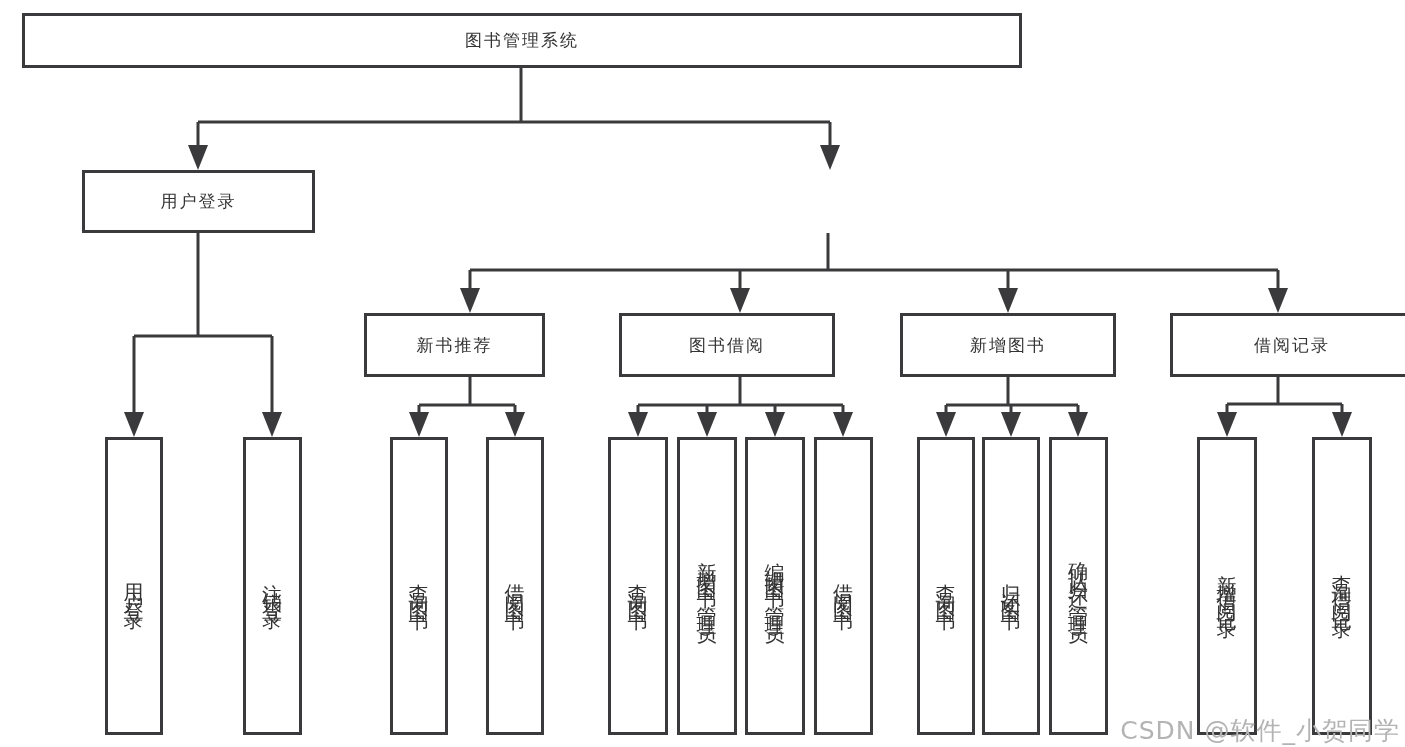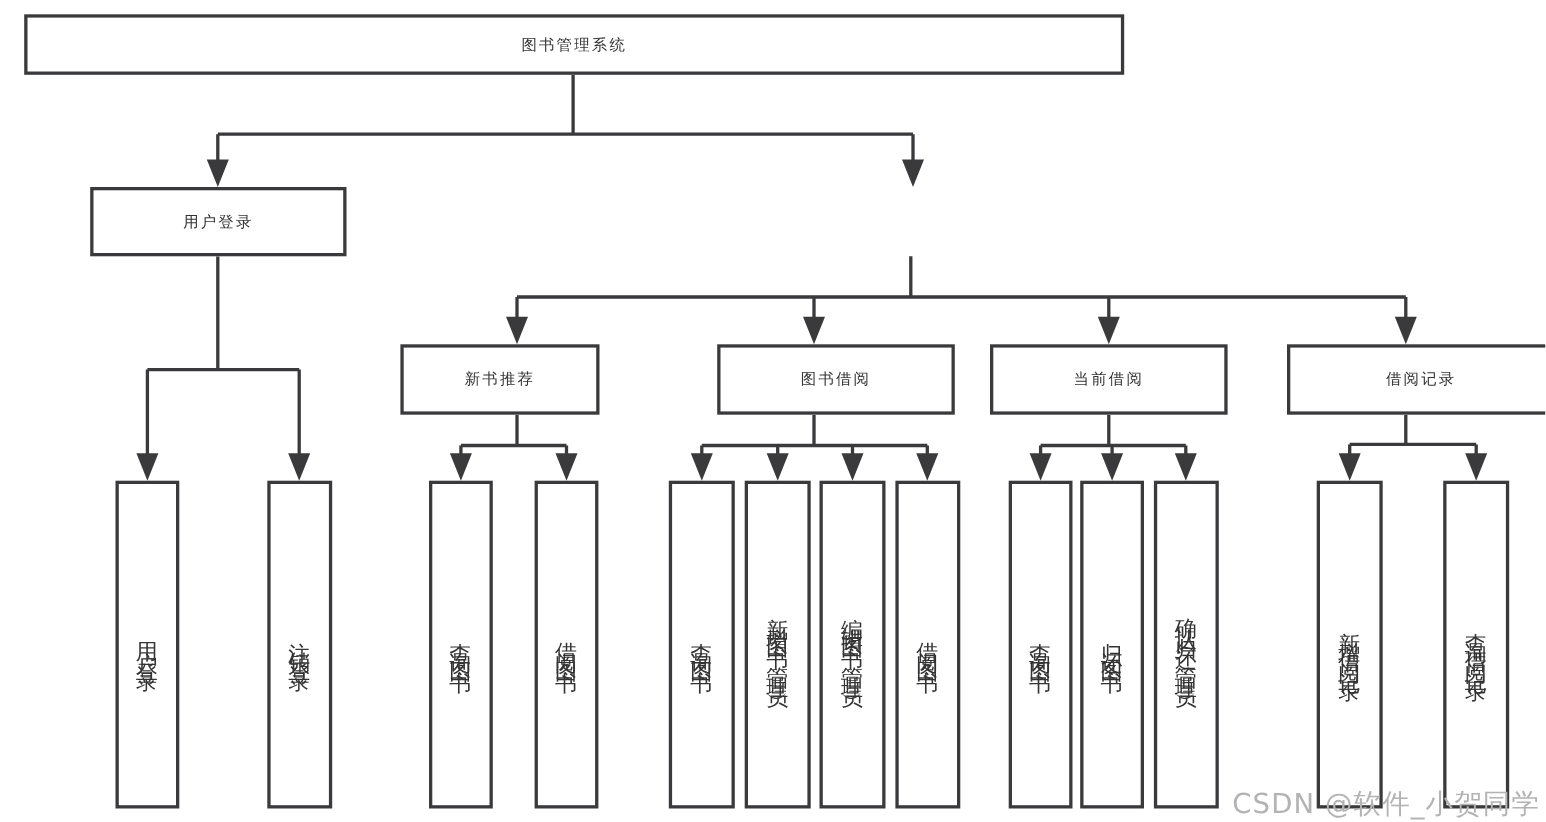--- a/index.html
+++ b/index.html
@@ -20,21 +20,21 @@
     position: absolute;
     box-sizing: border-box;
     border: 3px solid #3a3a3c;
     background: #ffffff;
     display: flex;
     align-items: center;
     justify-content: center;
     color: #333333;
   }
   .hlabel {
-    font-size: 14px;
+    font-size: 17px;
     letter-spacing: 2px;
     white-space: nowrap;
     color: #333333;
   }
   .vlabel {
     display: block;
     writing-mode: vertical-rl;
     text-orientation: mixed;
     font-size: 20px;
     letter-spacing: 9px;
@@ -104,25 +104,25 @@
     <span class="hlabel">图书管理系统</span>
   </div>
 
   <div class="box" style="left:82px;top:170px;width:233px;height:63px">
     <span class="hlabel">用户登录</span>
   </div>
 
   <div class="box" style="left:364px;top:313px;width:181px;height:64px">
     <span class="hlabel">新书推荐</span>
   </div>
-  <div class="box" style="left:652px;top:313px;width:216px;height:64px">
+  <div class="box" style="left:619px;top:313px;width:216px;height:64px">
     <span class="hlabel">图书借阅</span>
   </div>
   <div class="box" style="left:900px;top:313px;width:216px;height:64px">
-    <span class="hlabel">当前借阅</span>
+    <span class="hlabel">新增图书</span>
   </div>
   <div class="box" style="left:1170px;top:313px;width:244px;height:64px">
     <span class="hlabel">借阅记录</span>
   </div>
 
   <div class="box" style="left:105px;top:437px;width:58px;height:298px">
     <span class="vlabel">用户登录</span>
   </div>
   <div class="box" style="left:243px;top:437px;width:59px;height:298px">
     <span class="vlabel">注销登录</span>

